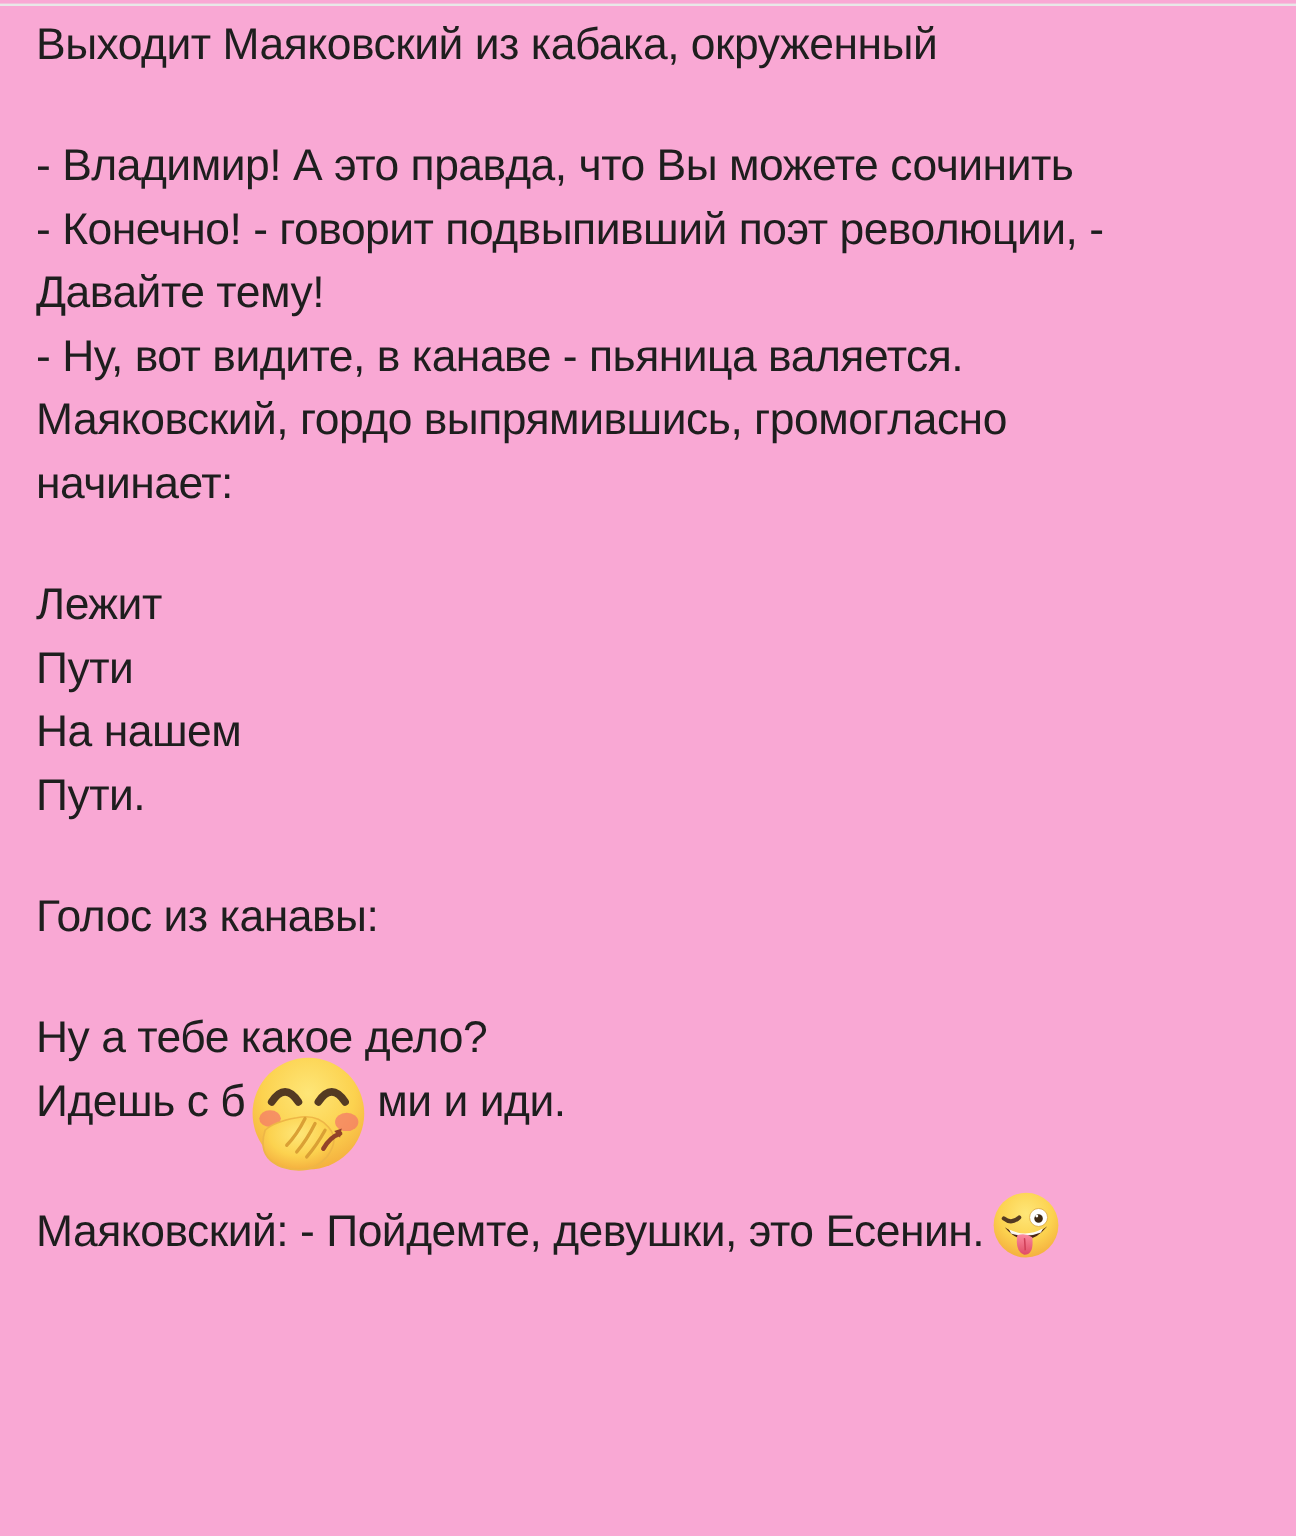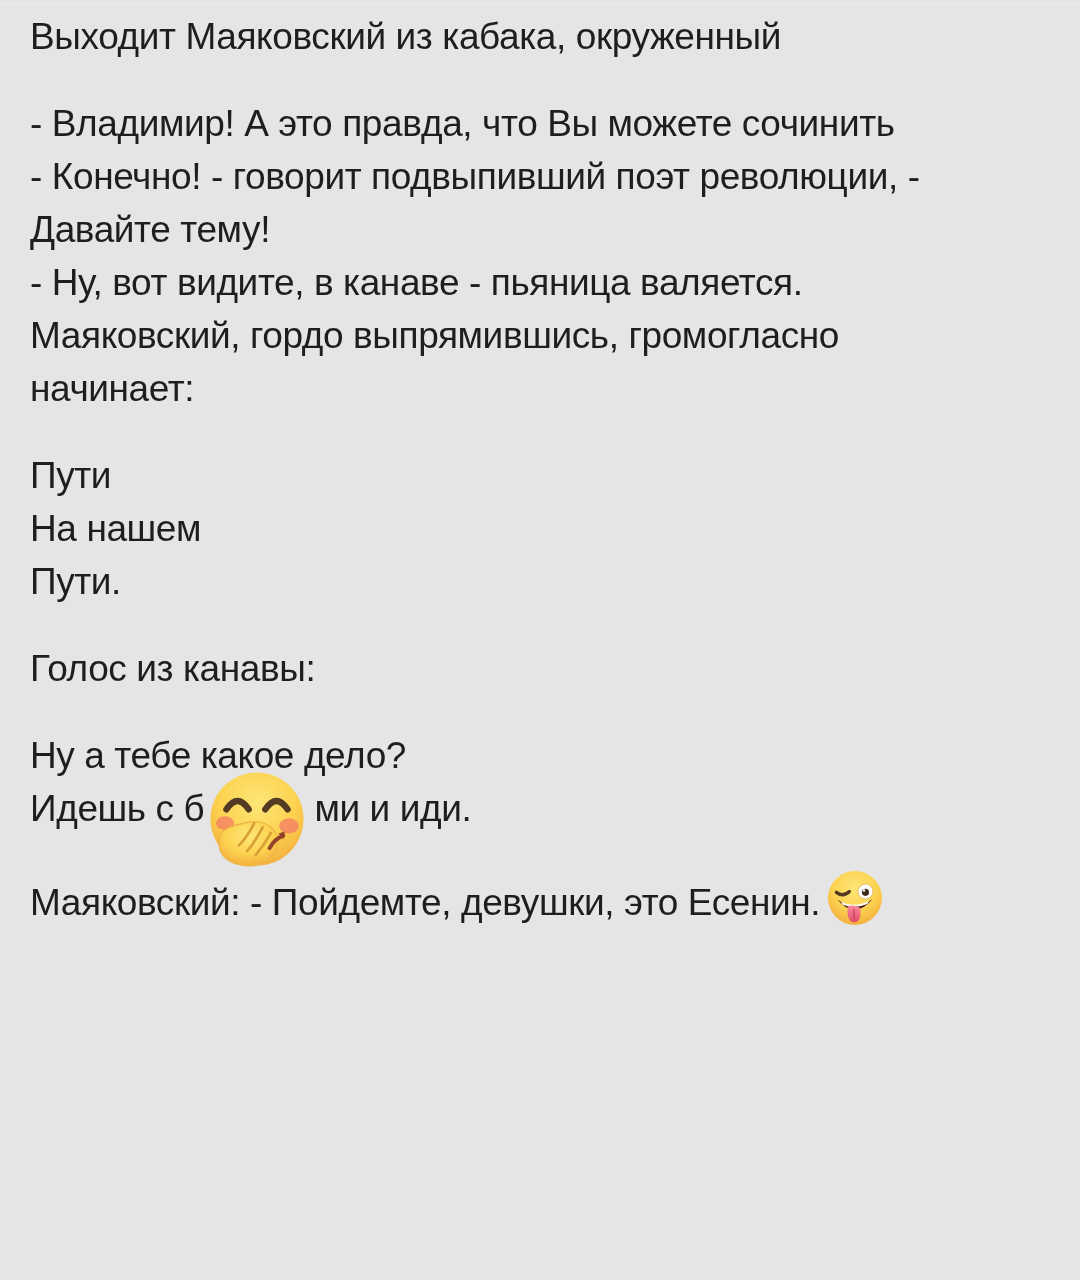--- a/index.html
+++ b/index.html
@@ -1,37 +1,37 @@
 <!DOCTYPE html>
 <html><head>
 <meta charset="utf-8">
 <style>
   html,body{margin:0;padding:0;}
   body{background:#fdfdfd;}
   .page{
     position:relative;
     width:1080px;height:1280px;
-    background:#e5e5e5;
+    background:#f9a8d4;
     overflow:hidden;
     font-family:"Liberation Sans","DejaVu Sans",sans-serif;
     color:#1e1e1e;
   }
   .top-divider{
     position:absolute;top:3px;left:0;
     width:1080px;height:2px;
     background:#e8e8e8;
   }
   .content{
     position:absolute;top:0;left:0;
     box-sizing:border-box;
     width:1080px;
     padding:10px 16px 0 30px;
   }
   .para{margin:0;}
-  .para + .para{margin-top:34px;}
+  .para + .para{margin-top:48px;}
   .line{
     display:block;
     font-size:37px;
     line-height:53px;
     letter-spacing:-0.4px;
     white-space:nowrap;
   }
   
   .censor-slot{
     display:inline-block;
@@ -67,20 +67,21 @@
     <p class="para">
       <span class="line">- Владимир! А это правда, что Вы можете сочинить</span>
       <span class="line">- Конечно! - говорит подвыпивший поэт революции, -</span>
       <span class="line">Давайте тему!</span>
       <span class="line">- Ну, вот видите, в канаве - пьяница валяется.</span>
       <span class="line">Маяковский, гордо выпрямившись, громогласно</span>
       <span class="line">начинает:</span>
     </p>
 
     <p class="para">
+      <span class="line">Лежит</span>
       <span class="line">Пути</span>
       <span class="line">На нашем</span>
       <span class="line">Пути.</span>
     </p>
 
     <p class="para">
       <span class="line">Голос из канавы:</span>
     </p>
 
     <p class="para">

